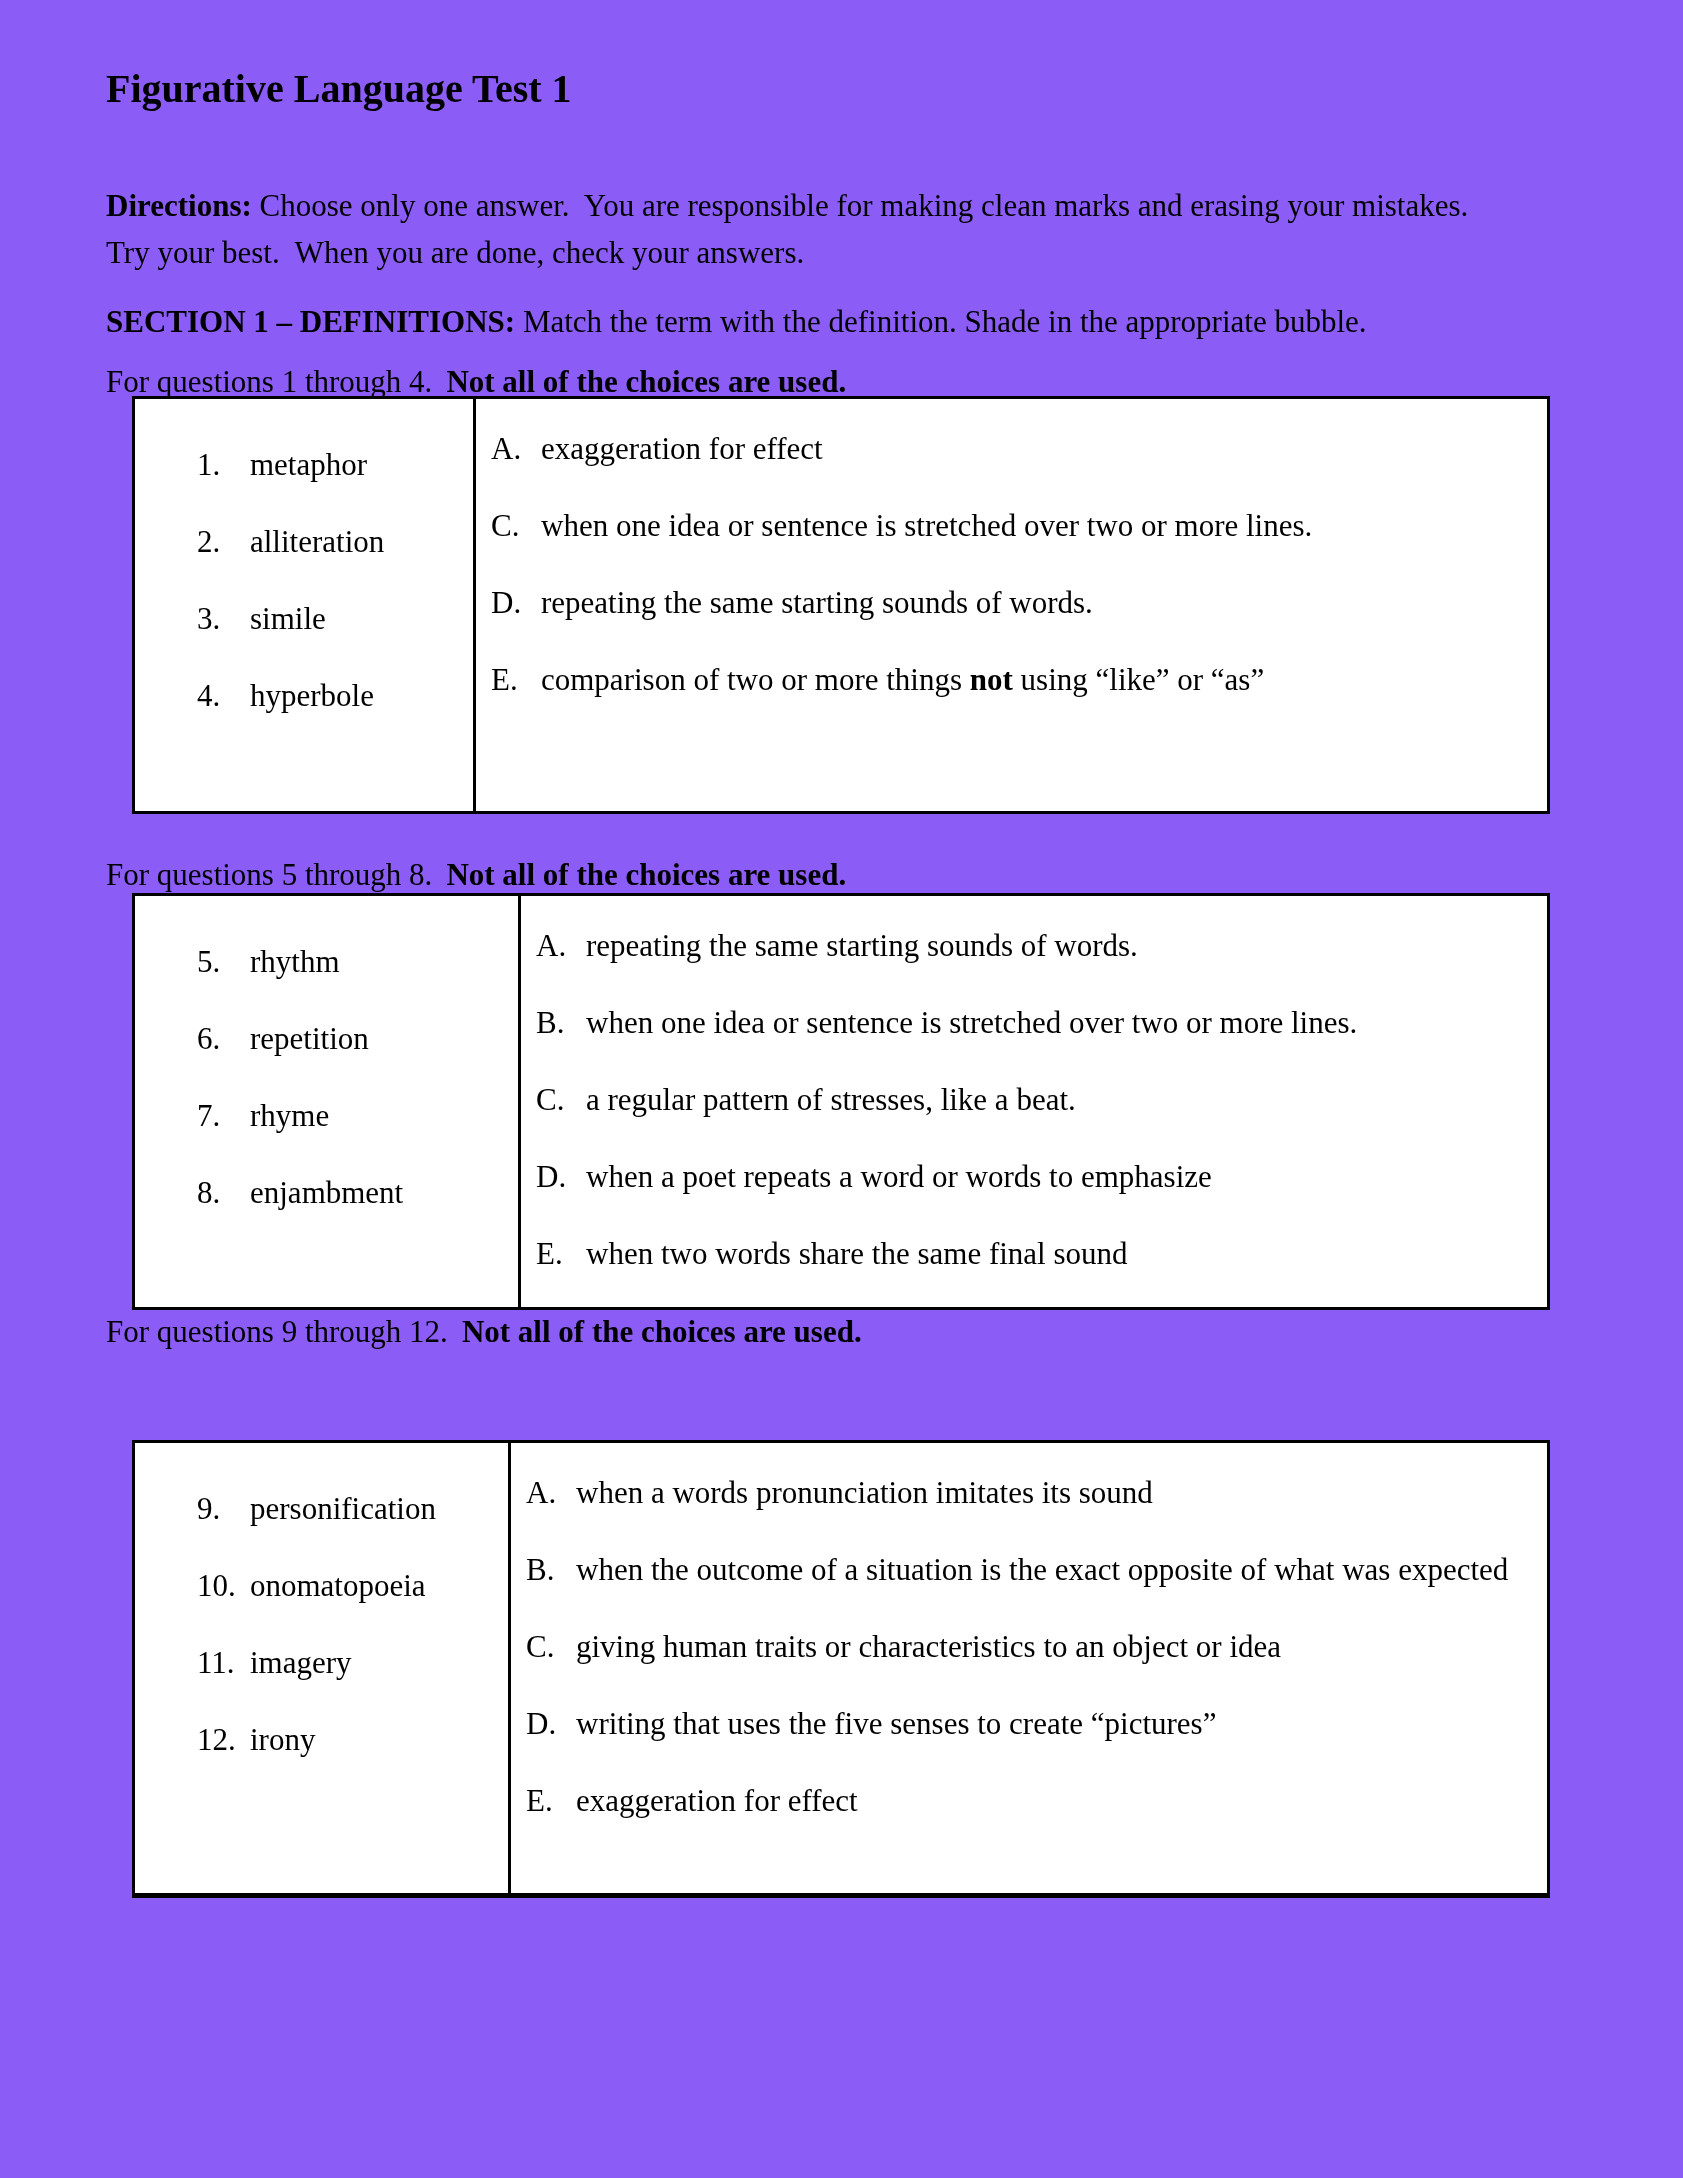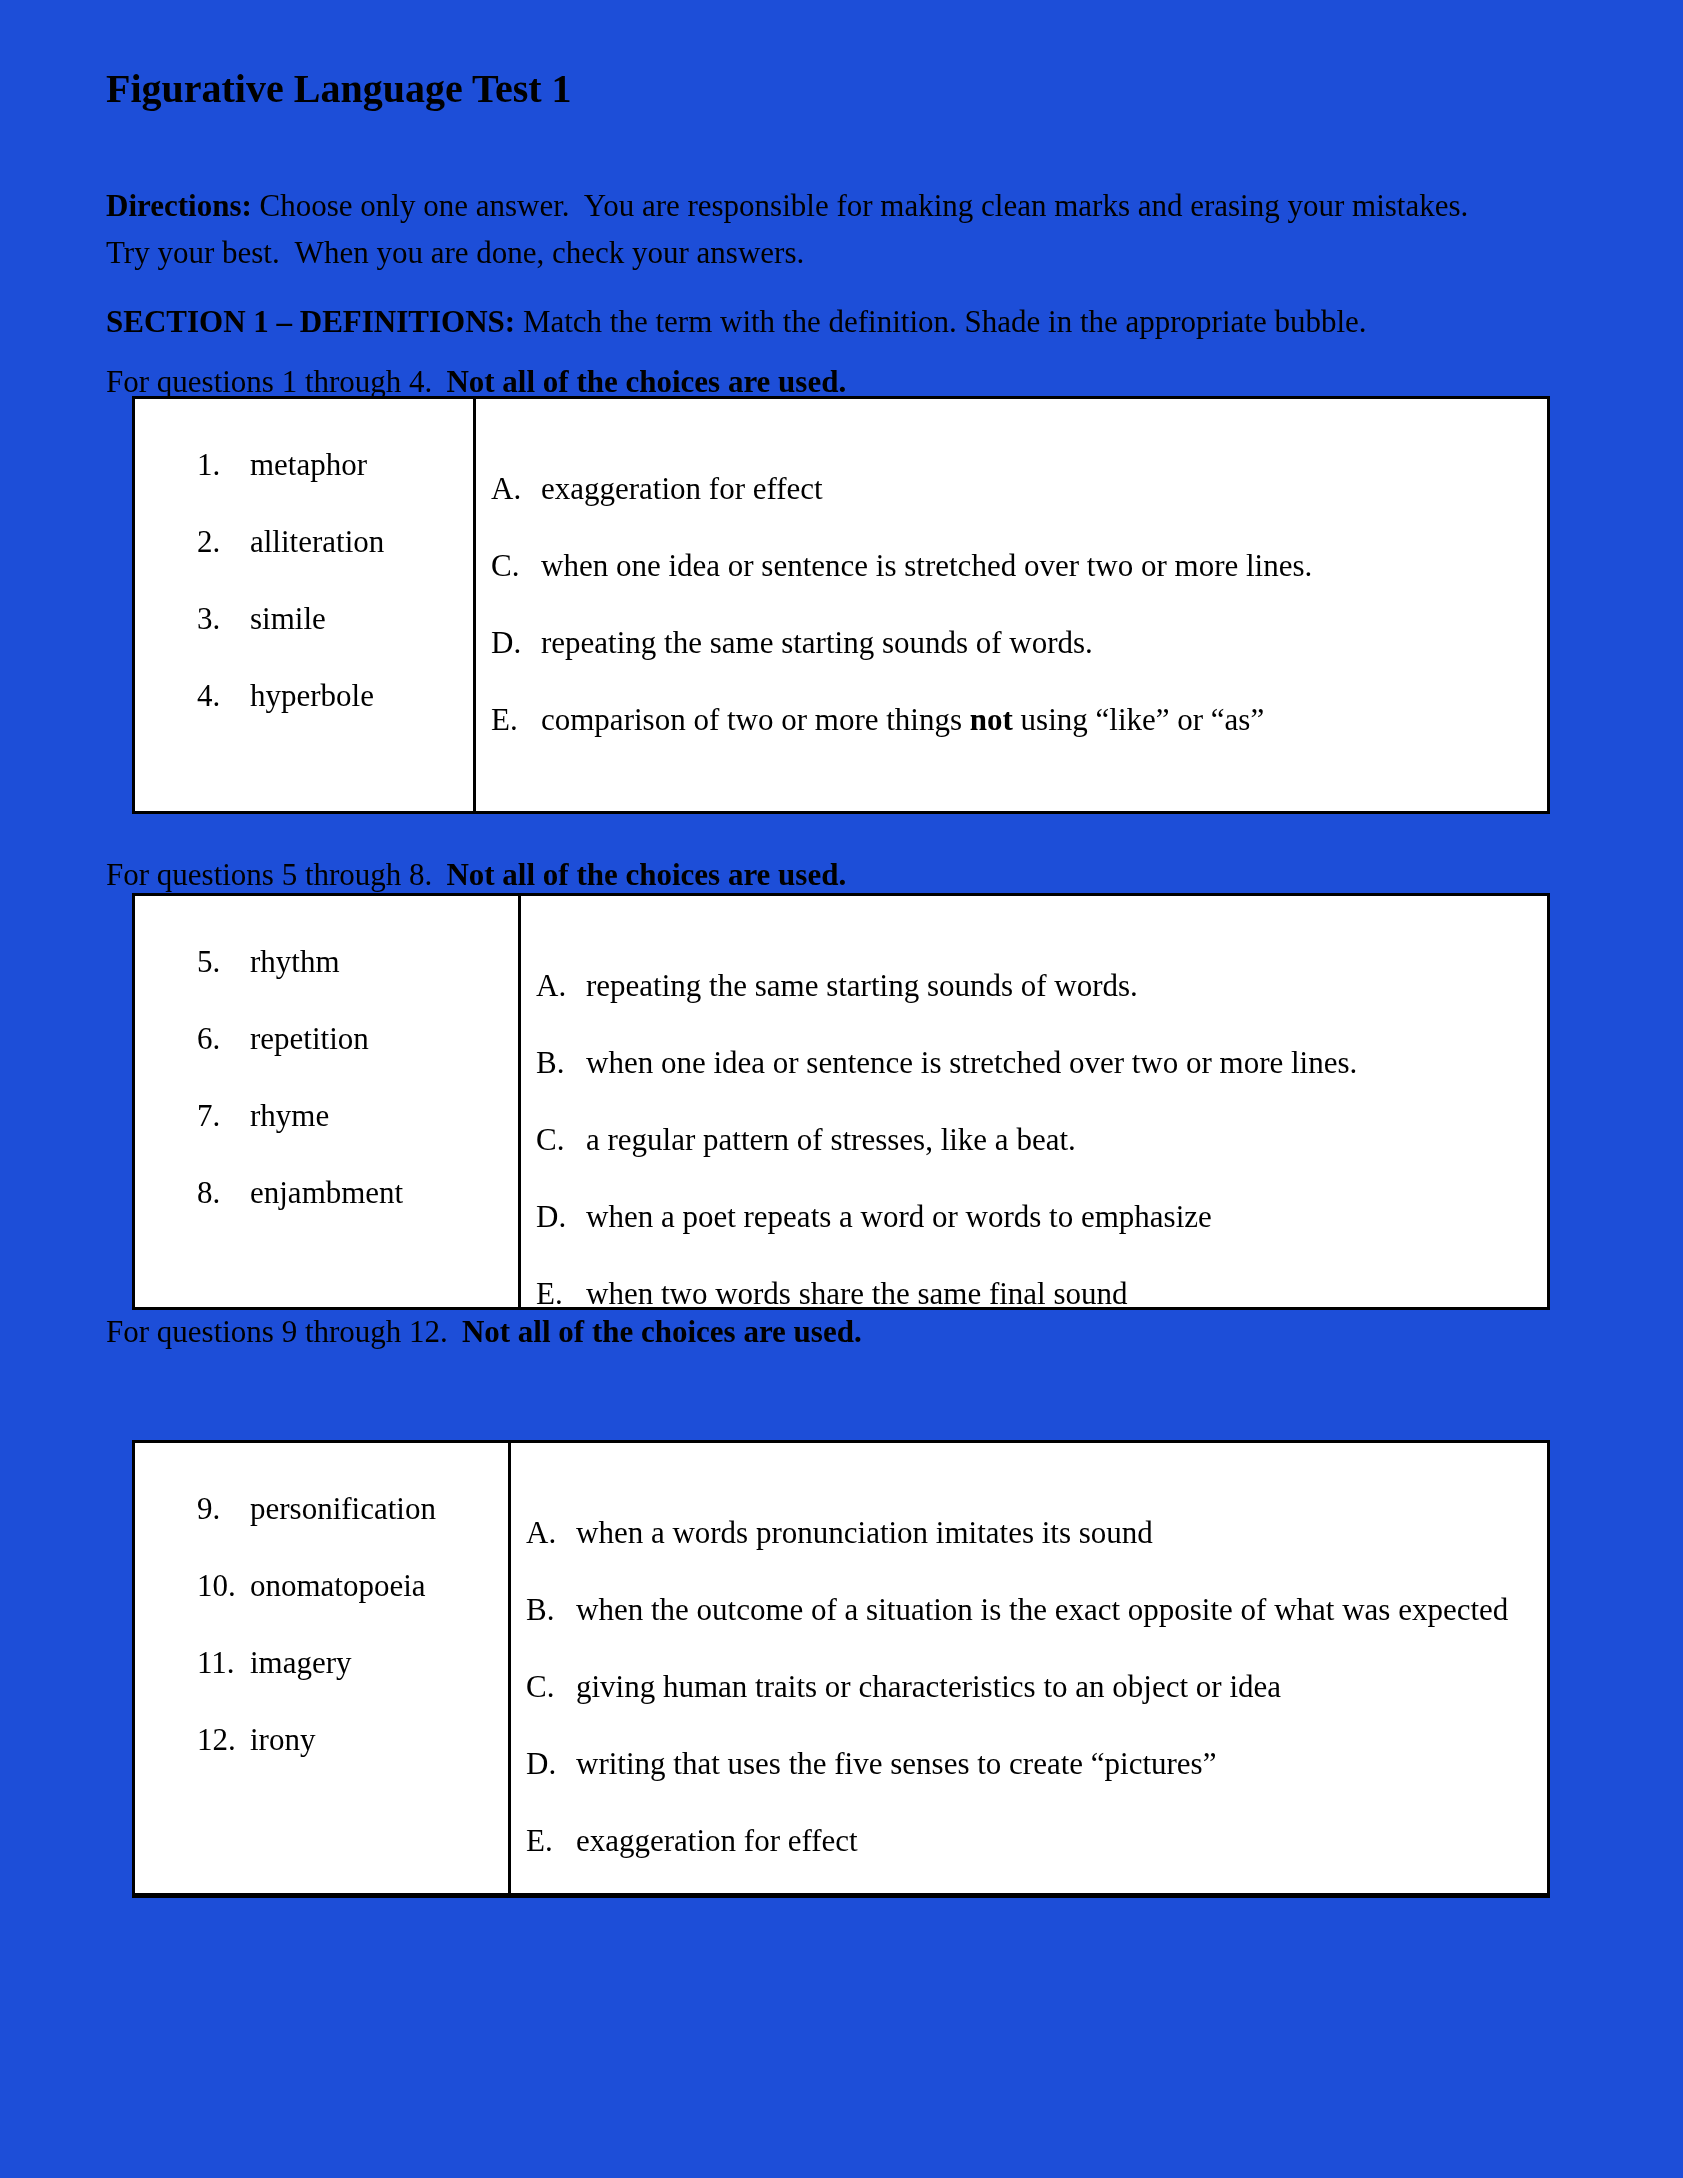--- a/index.html
+++ b/index.html
@@ -1,20 +1,20 @@
 <!DOCTYPE html>
 <html><head>
 <meta charset="utf-8">
 <style>
   html,body{margin:0;padding:0;background:#e8e8e8;}
   .page{
     position:relative;
     width:1683px;
     height:2178px;
-    background:#1d4ed8;
+    background:#8b5cf6;
     font-family:"Liberation Serif","DejaVu Serif",serif;
     color:#000000;
     overflow:hidden;
   }
   .title{
     position:absolute;
     left:106px;
     top:65px;
     font-size:40px;
     font-weight:bold;
@@ -50,21 +50,21 @@
     border-right:3px solid #000;
     box-sizing:border-box;
     padding:44px 0 0 62px;
     flex:none;
   }
   #table-0 .terms-cell{width:341px;}
   #table-1 .terms-cell{width:386px;}
   #table-2 .terms-cell{width:376px;}
   .options-cell{
     flex:1;
-    padding:68px 25px 0 15px;
+    padding:28px 25px 0 15px;
     box-sizing:border-box;
   }
   .term-row,.option-row{
     font-size:31px;
     line-height:44px;
     margin-bottom:33px;
   }
   .num{display:inline-block;width:53px;}
   .letter{display:inline-block;width:50px;}
 </style>

